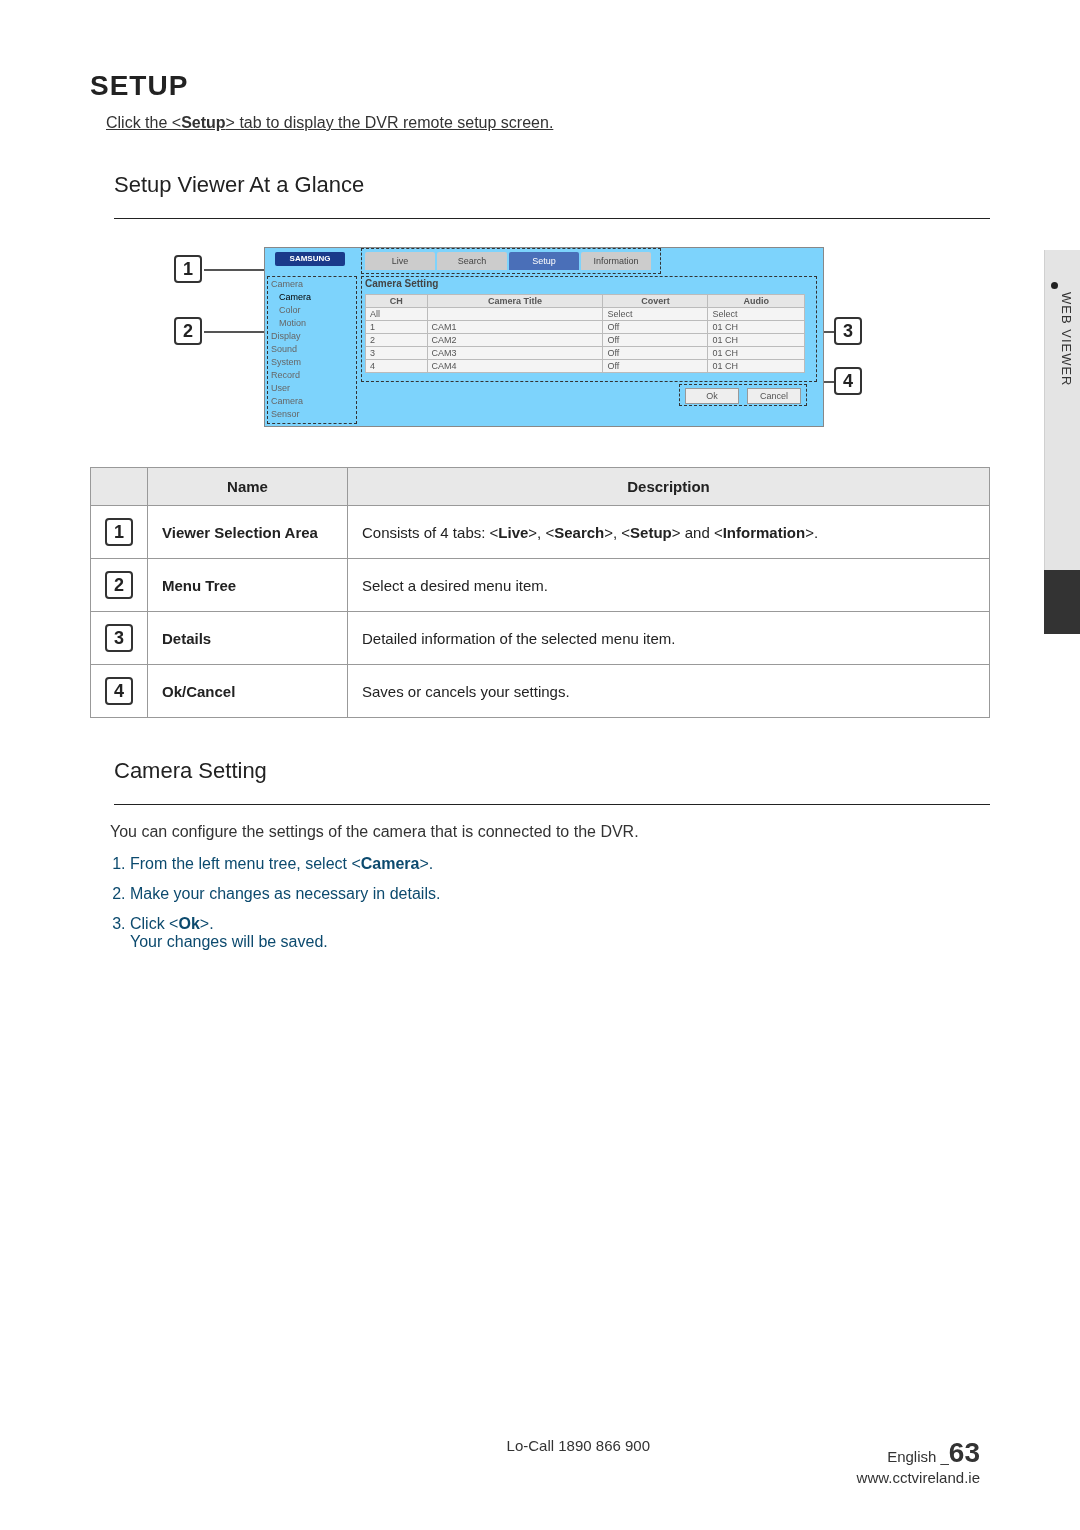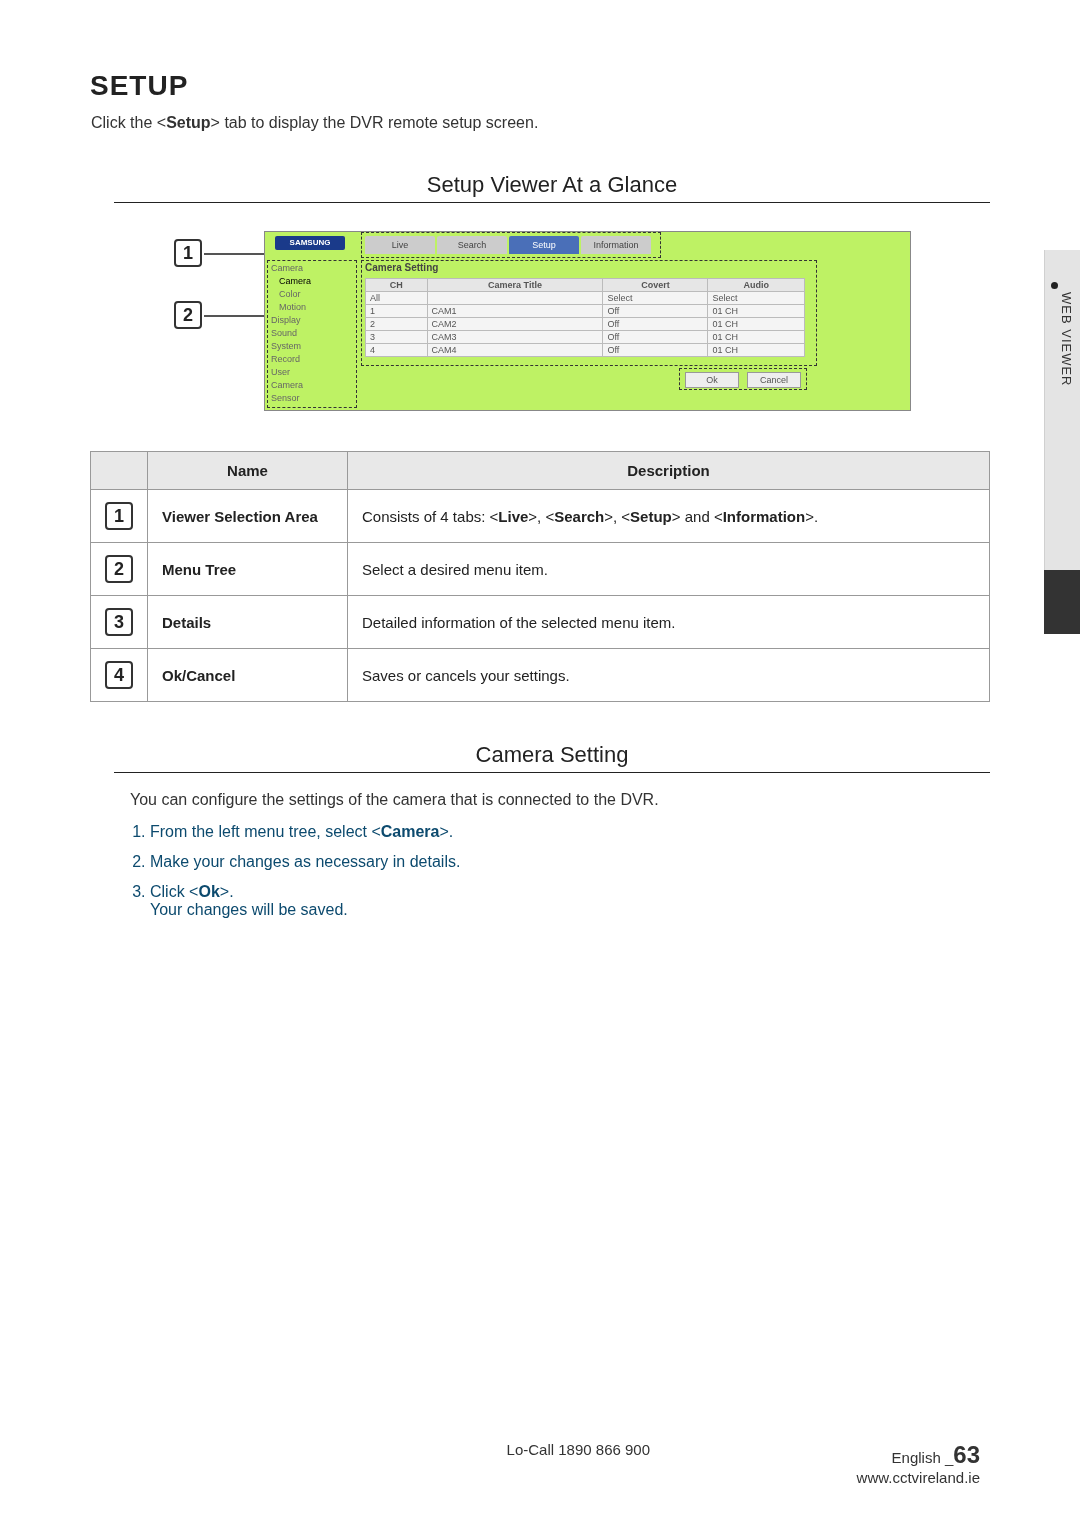--- a/index.html
+++ b/index.html
@@ -53,32 +53,32 @@
   }
   h1.setup {
     font-size: 28px;
     font-weight: bold;
     letter-spacing: 1px;
     margin: 0 0 12px 0;
     color: #222;
   }
   .intro {
     font-size: 16px;
-    margin: 0 0 40px 1px;
+    margin: 0 0 40px 16px;
     color: #333;
+    text-decoration: underline;
   }
   .intro b { font-weight: bold; }
   h2.section {
     font-size: 22px;
     font-weight: normal;
     color: #222;
     border-bottom: 1px solid #222;
-    padding-bottom: 4px;
+    padding-bottom: 20px;
     margin: 0 0 18px 24px;
-    text-align: center;
   }
   .diagram-wrap {
     position: relative;
     margin: 0 0 30px 44px;
     height: 200px;
   }
   .callout-box {
     position: absolute;
     width: 28px;
     height: 28px;
@@ -92,24 +92,24 @@
   }
   .callout-line {
     position: absolute;
     background: #555;
     height: 1.5px;
   }
   .viewer-mock {
     position: absolute;
     left: 130px;
     top: 10px;
-    width: 647px;
+    width: 560px;
     height: 180px;
     border: 1px solid #888;
-    background: #bef264;
+    background: #7dd3fc;
   }
   .mock-logo {
     position: absolute;
     left: 10px; top: 4px;
     width: 70px; height: 14px;
     background: #1a3a8a;
     border-radius: 2px;
     color: #fff;
     font-size: 8px;
     text-align: center;
@@ -220,21 +220,21 @@
     border-radius: 4px;
     font-weight: bold;
     font-size: 18px;
     text-align: center;
     line-height: 24px;
   }
   .name-col { width: 200px; }
   .num-col { width: 50px; text-align: center; }
 
   .camera-block {
-    margin-left: 40px;
+    margin-left: 20px;
   }
   .body-text {
     font-size: 16px;
     color: #333;
     margin: 10px 0 14px 0;
   }
   ol.steps {
     font-size: 16px;
     color: #0c4a6e;
     padding-left: 20px;
@@ -261,21 +261,21 @@
     bottom: 44px;
     left: 0;
     width: 100%;
     display: flex;
     justify-content: space-between;
     padding: 0 100px;
     font-size: 15px;
     color: #333;
   }
   .footer .right { text-align: right; }
-  .pg { font-size: 24px; font-weight: bold; }
+  .pg { font-size: 28px; font-weight: bold; }
 </style>
 </head>
 <body>
 
 <div class="side-tab">
   <div class="side-tab-dot"></div>
   <div class="side-tab-text">WEB VIEWER</div>
 </div>
 <div class="side-dark"></div>
 

